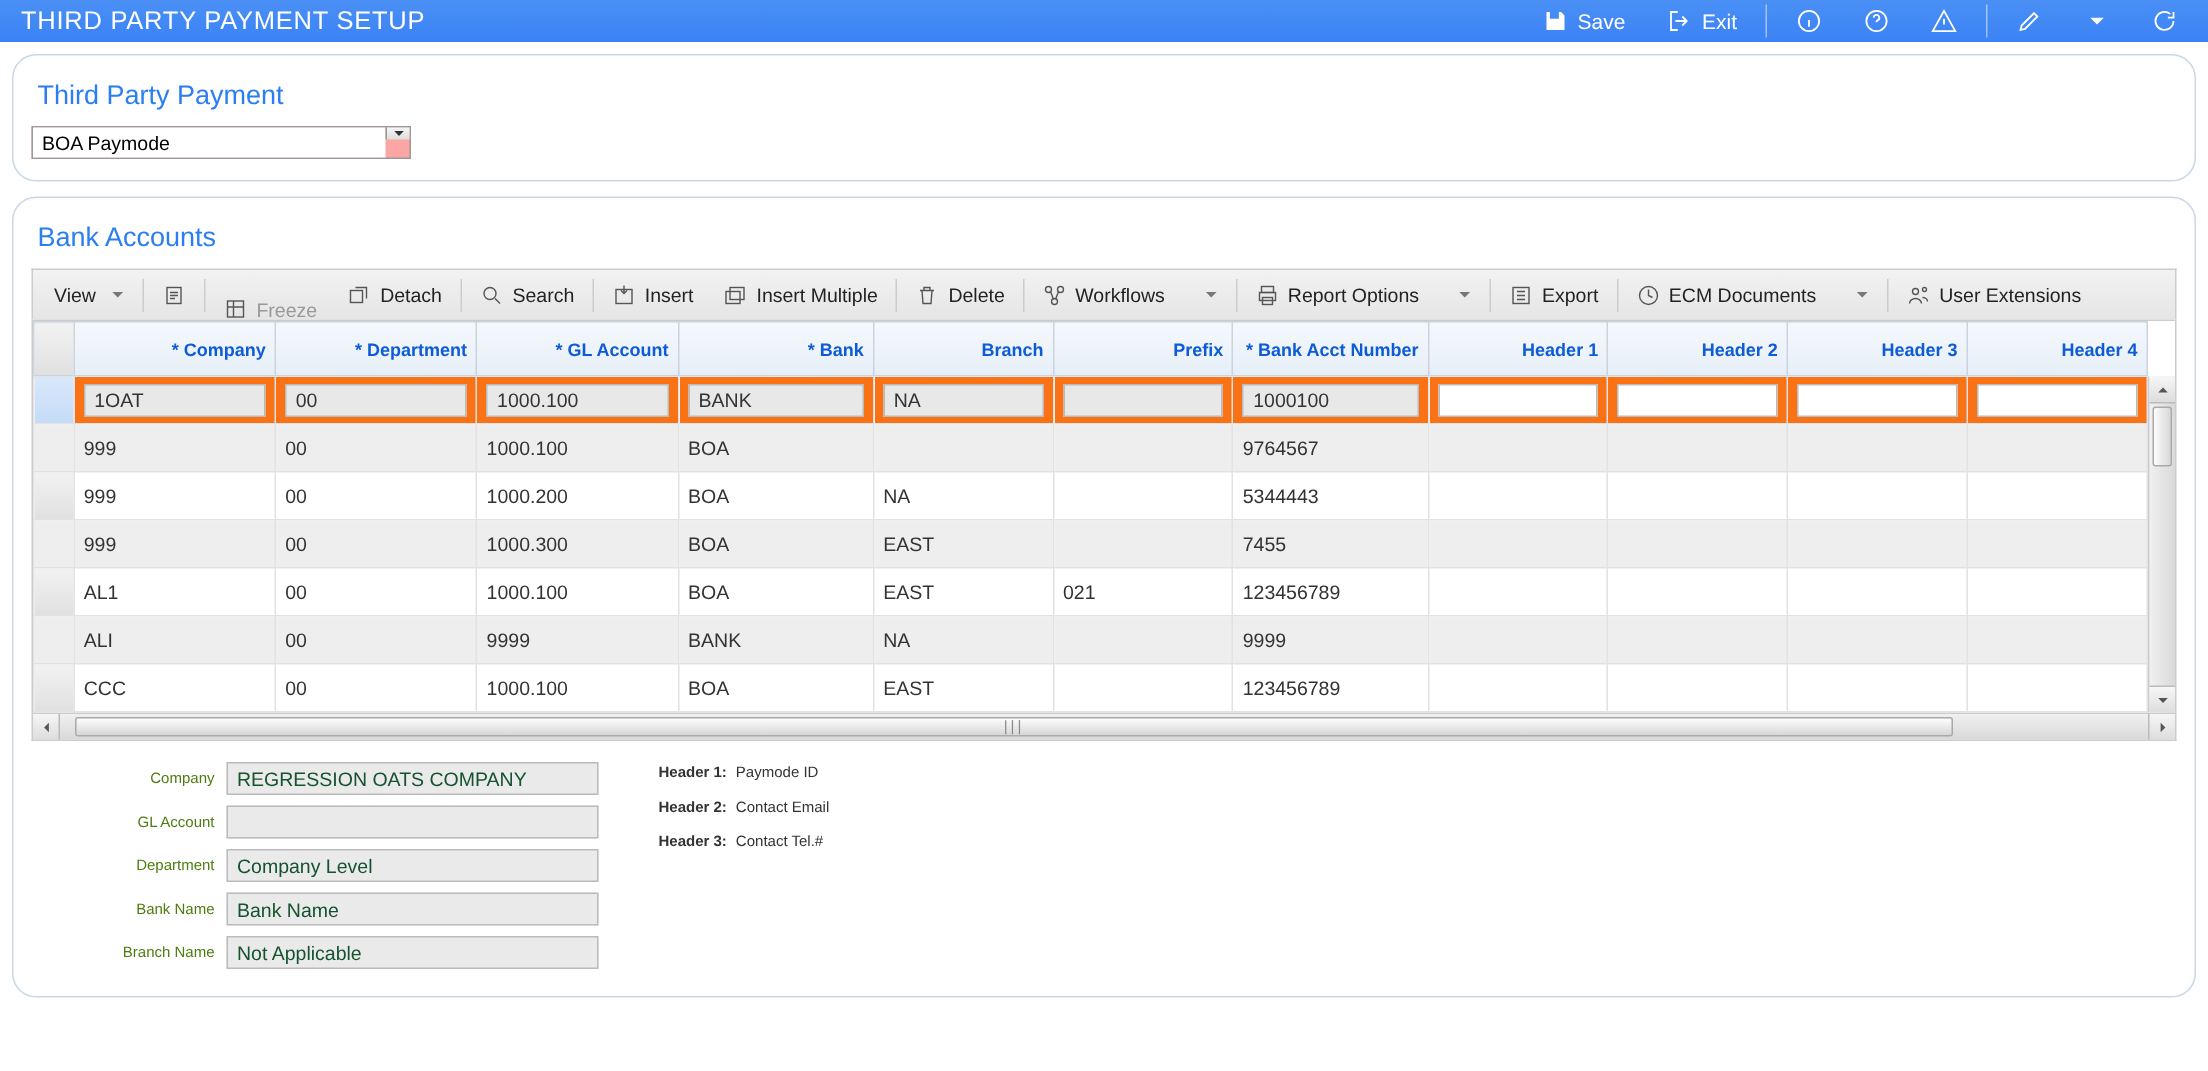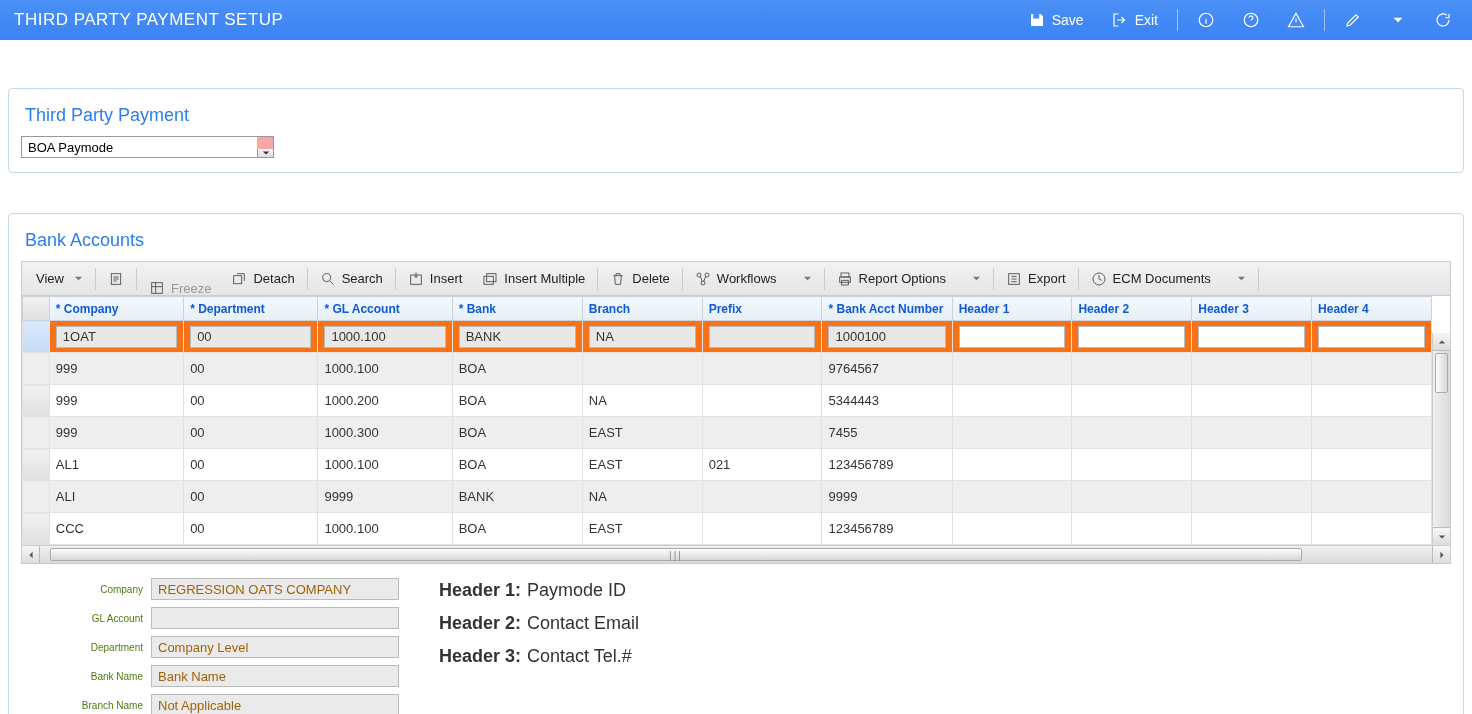--- a/index.html
+++ b/index.html
@@ -3,21 +3,21 @@
 <meta charset="utf-8">
 <style>
   * { box-sizing: border-box; }
   html, body { margin: 0; padding: 0; font-family: Arial, Helvetica, sans-serif; font-size: 13px; color: #333; background: #fff; }
   body { width: 1472px; height: 714px; position: relative; }
 
   
   .topbar {
     background: #3b82f6;
     background: linear-gradient(#4a90f5, #3b82f6);
-    height: 40px;
+    height: 28px;
     display: flex;
     align-items: center;
     padding: 0 10px 0 14px;
     color: #fff;
   }
   .topbar-title { font-size: 17px; letter-spacing: 0.5px; }
   .topbar-spacer { flex: 1; }
   .topbar-actions { display: flex; align-items: center; gap: 7px; }
   .top-btn {
     display: flex; align-items: center; gap: 6px;
@@ -26,38 +26,37 @@
   }
   .top-sep { width: 1px; height: 22px; background: rgba(255,255,255,0.5); margin: 0 2px; }
   .top-ico { width: 18px; height: 18px; display: inline-flex; align-items: center; justify-content: center; }
   .top-ico svg { width: 18px; height: 18px; stroke: #fff; fill: none; stroke-width: 1.6; }
   .top-ico.fill svg { fill: #fff; stroke: none; }
 
   
   .page { padding: 8px; }
   .panel {
     border: 1px solid #c9d8e6;
-    border-radius: 4px;
+    border-radius: 16px;
     background: #fff;
     margin-bottom: 10px;
     box-shadow: inset 0 0 3px rgba(0,0,0,0.03);
-    margin-top: 40px;
   }
   .panel-pad { padding: 10px 12px 14px; }
   .panel-title {
     color: #2b7ef2;
     font-size: 18px;
     font-weight: 400;
     margin: 0 0 8px 0;
     padding: 6px 4px 2px;
   }
 
   
   .select-wrap {
-    display: inline-flex; align-items: flex-end;
+    display: inline-flex; align-items: flex-start;
     border: 1px solid #999; height: 22px; background: #fca5a5;
   }
   .select-wrap input {
     border: none; outline: none; padding: 0 6px; width: 235px; font-size: 13px; height: 20px;
   }
   .select-btn {
     width: 16px; background: linear-gradient(#f6f6f6,#ddd);
     border-left: 1px solid #999; display: flex; align-items: center; justify-content: center;
     cursor: pointer;
   }
@@ -87,23 +86,23 @@
 
   
   .grid-wrap { border: 1px solid #ccc; background: #fff; position: relative; }
   table.grid { border-collapse: collapse; width: 100%; table-layout: fixed; }
   .grid th {
     background: linear-gradient(#f5f9fd,#e6eef7);
     border: 1px solid #c9d4df;
     font-weight: bold;
     color: #0d5bd7;
     font-size: 12px;
-    height: 24px;
+    height: 36px;
     padding: 0 6px;
-    text-align: left;
+    text-align: right;
     white-space: nowrap;
   }
   .grid th:first-child { width: 26px; background: linear-gradient(#f2f2f2,#e0e0e0); }
   .grid td {
     border: 1px solid #e2e2e2;
     height: 32px;
     padding: 4px 6px;
     font-size: 13px;
     color: #333;
     background: #fff;
@@ -143,23 +142,23 @@
   .vscroll .vtrack{flex:1;position:relative;}
   .vscroll .vthumb{position:absolute;left:2px;right:2px;top:2px;height:40px;background:linear-gradient(90deg,#fdfdfd,#d7d7d7);border:1px solid #aaa;border-radius:2px;}
 
   
   .detail { display: flex; gap: 40px; padding: 14px 30px 10px; }
   .detail-col { display: flex; flex-direction: column; gap: 7px; }
   .drow { display: flex; align-items: center; gap: 8px; }
   .dlabel { width: 92px; text-align: right; font-size: 10px; color: #4d7c0f; }
   .dfield {
     width: 248px; height: 22px; border: 1px solid #bbb; background: #eaeaea;
-    padding: 0 6px; display: flex; align-items: center; font-size: 13px; color: #a16207;
-  }
-  .hrow { display: flex; align-items: center; gap: 6px; font-size: 18px; }
+    padding: 0 6px; display: flex; align-items: center; font-size: 13px; color: #14532d;
+  }
+  .hrow { display: flex; align-items: center; gap: 6px; font-size: 10px; }
   .hlabel { font-weight: bold; }
 
   colgroup col.c0{width:26px}
   colgroup col.c1{width:130px}
   colgroup col.c2{width:130px}
   colgroup col.c3{width:130px}
   colgroup col.c4{width:126px}
   colgroup col.c5{width:116px}
   colgroup col.c6{width:116px}
   colgroup col.c7{width:126px}
@@ -382,20 +381,31 @@
                 <path d="M12 6v6l4 2"></path>
               </svg>
             </span>
           <span>ECM Documents</span>
           <span style="width:10px"></span>
           <span class="caret"><svg viewBox="0 0 10 10">
                 <path d="M1 3l4 4 4-4z"></path>
               </svg></span>
         </div>
         <span class="tsep"></span>
+        <div class="tbtn">
+          <span class="tico">
+              <svg viewBox="0 0 24 24">
+                <circle cx="9" cy="8" r="3"></circle>
+                <path d="M3 20c0-3 3-5 6-5s6 2 6 5"></path>
+                <circle cx="18" cy="6" r="2"></circle>
+                <path d="M16 14c2 0 5 1 5 4"></path>
+              </svg>
+            </span>
+          <span>User Extensions</span>
+        </div>
       </div>
 
       <div class="grid-wrap" style="padding-right:18px;">
         <table class="grid">
           <colgroup>
             <col class="c0">
               <col class="c1">
               <col class="c2">
               <col class="c3">
               <col class="c4">

